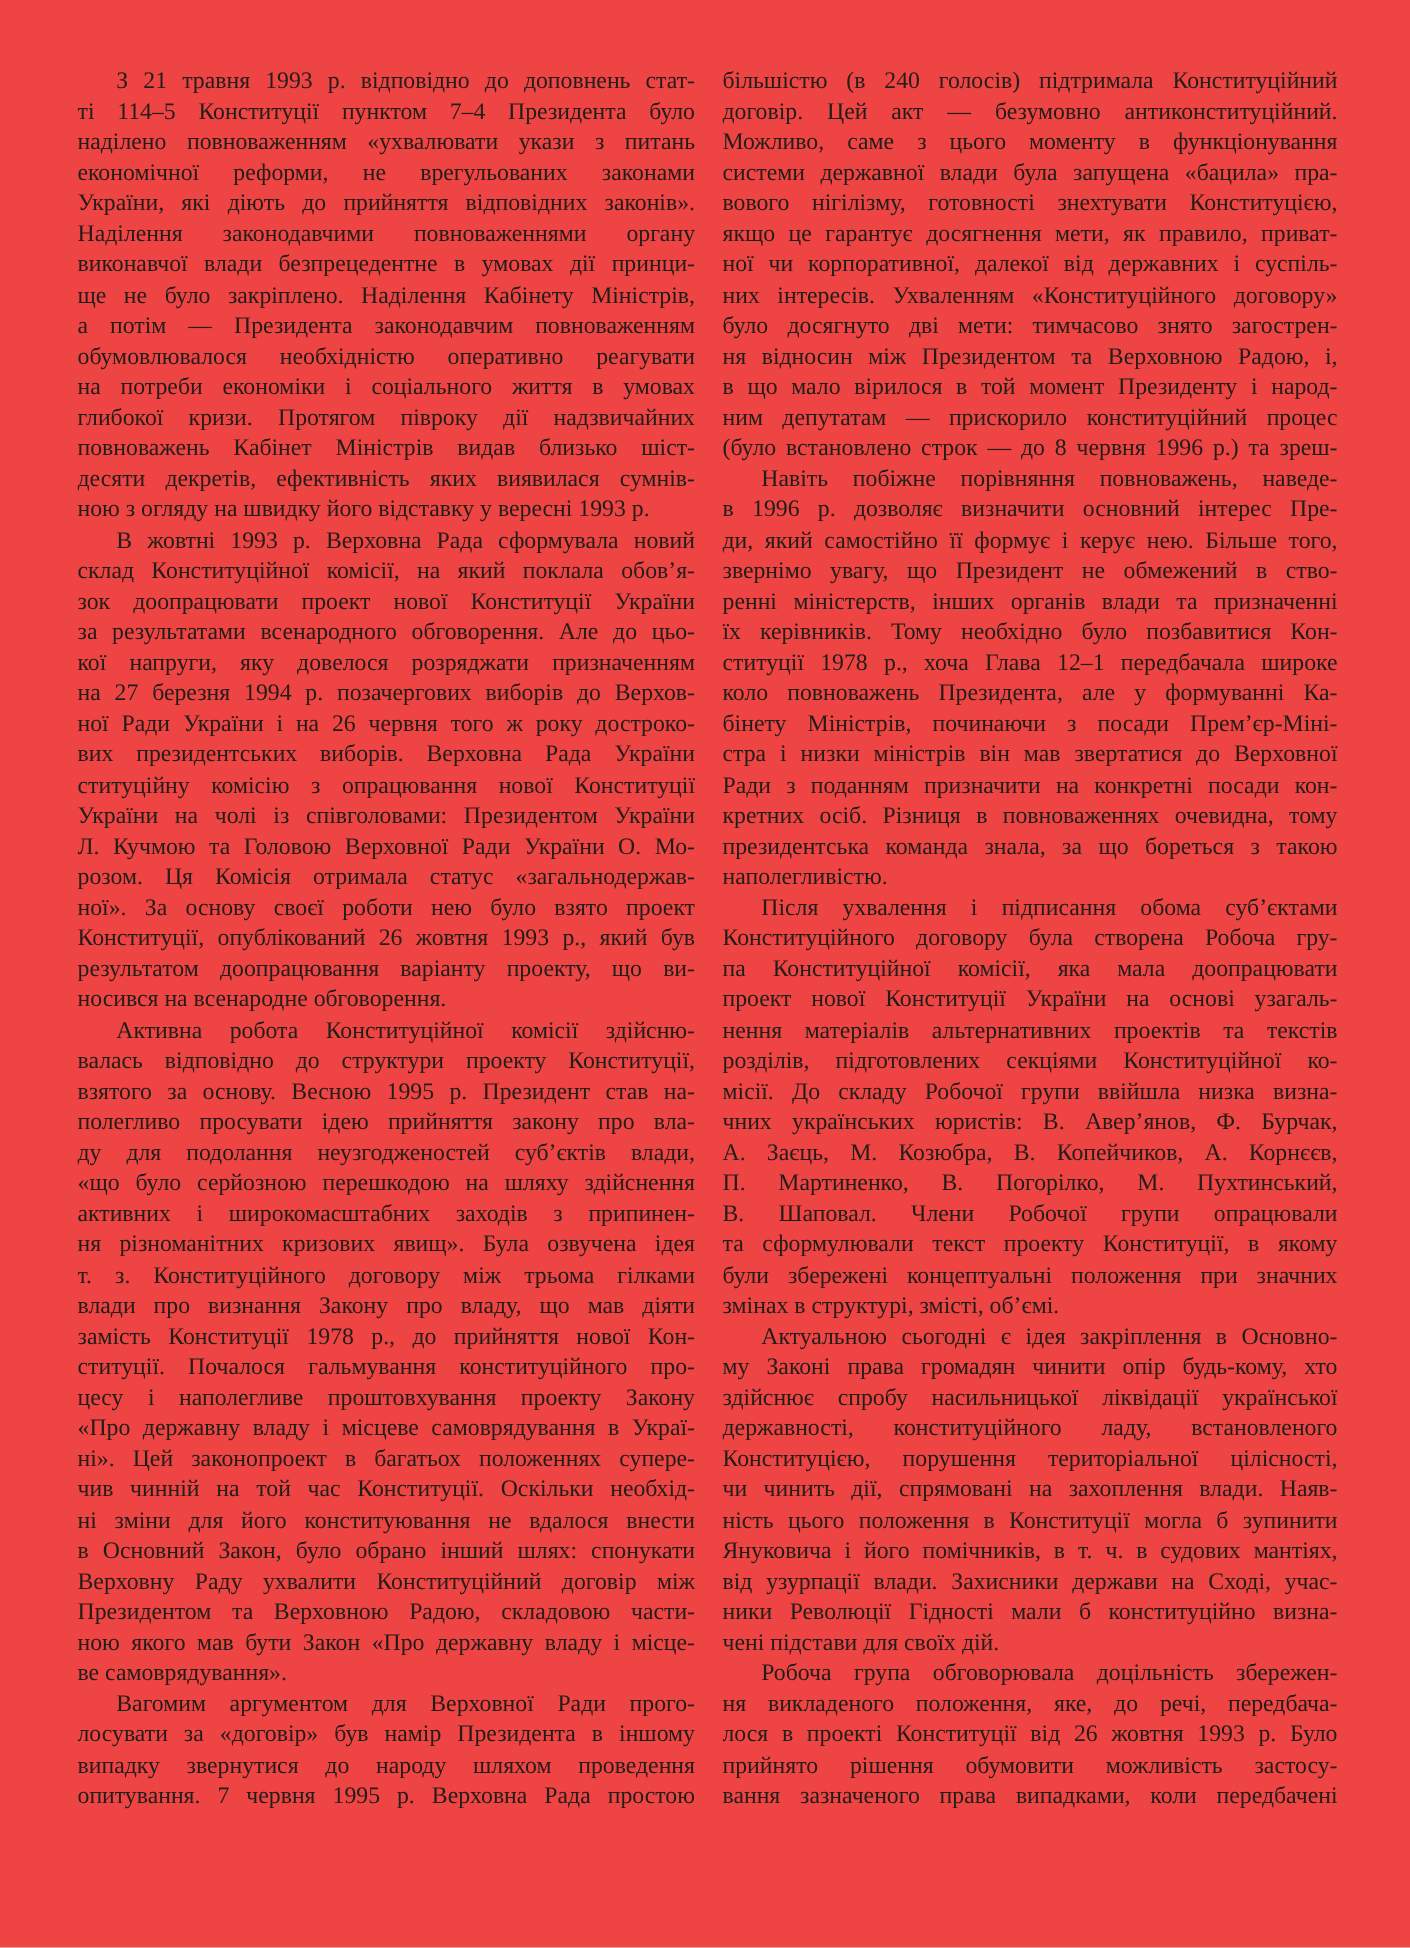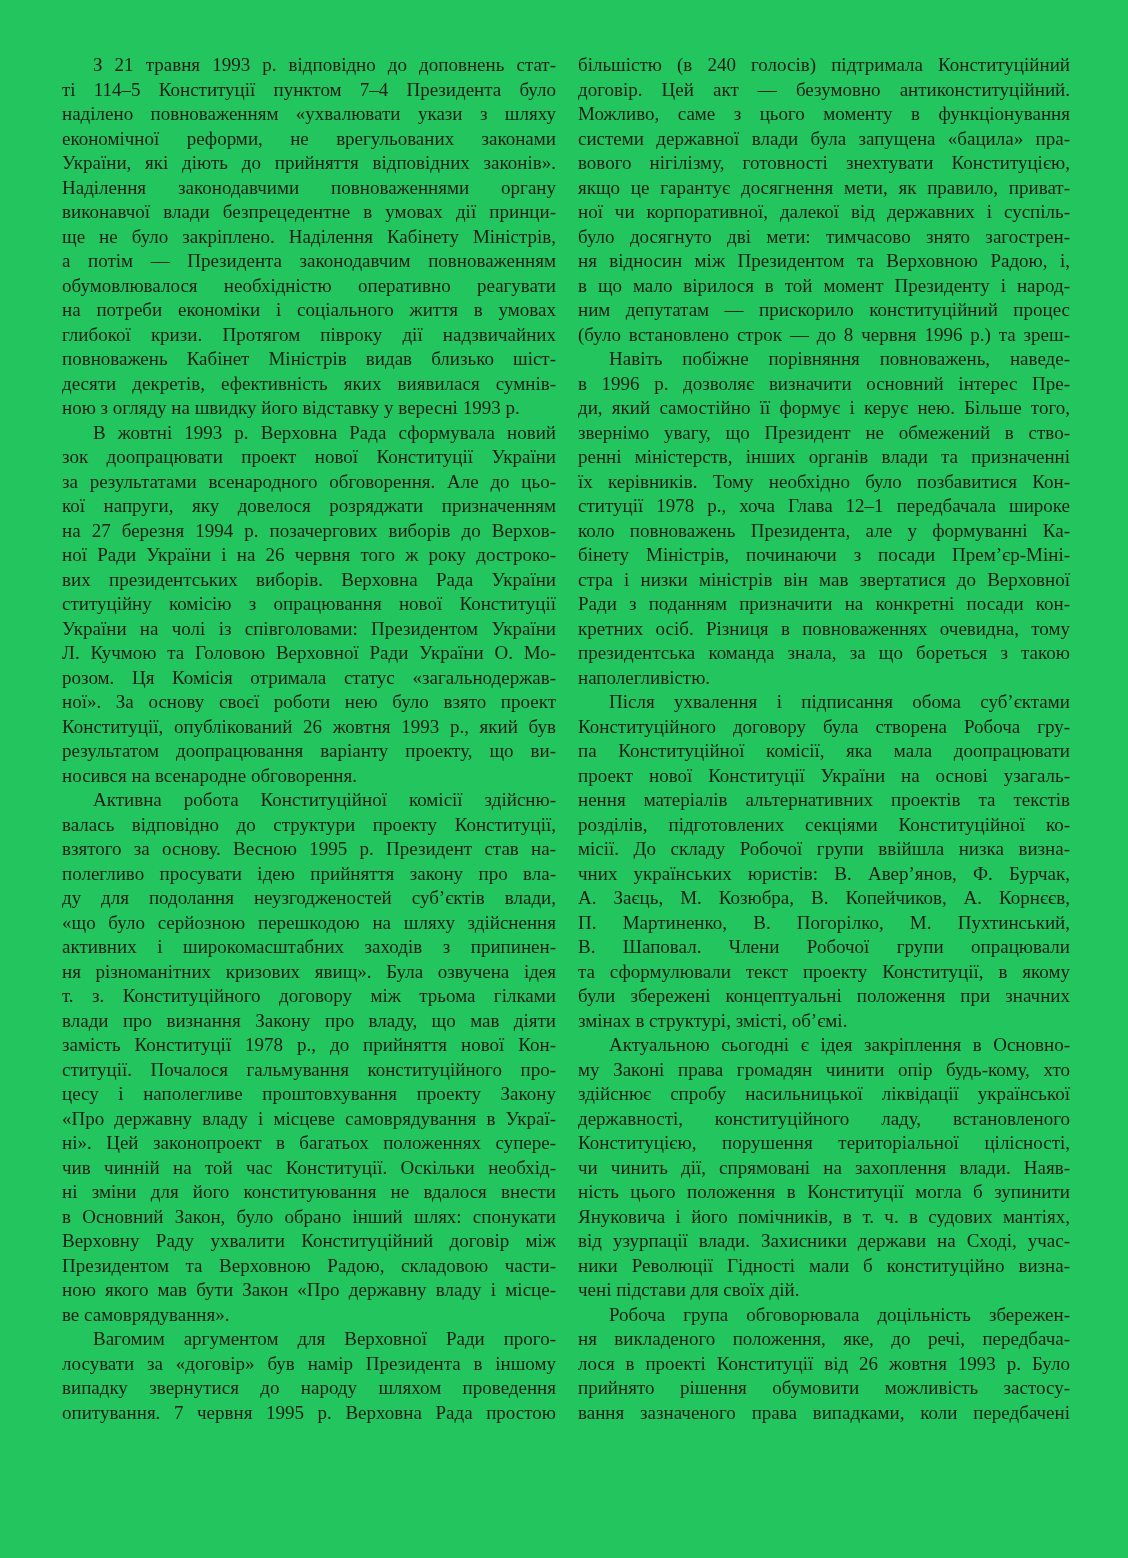--- a/index.html
+++ b/index.html
@@ -33,41 +33,42 @@
     text-align: justify;
     text-align-last: justify;
     white-space: normal;
   }
   .line.last   { text-align-last: left; }
   .line.indent { text-indent: 31px; }
 </style>
 </head>
 <body style="background: rgb(247, 244, 236);">
 
-<div class="page" style="background: #22c55e; color: rgb(33, 30, 25);">
+<div class="page" style="background: #ef4444; color: rgb(33, 30, 25);">
   <div class="col col-left">
       <div class="paragraph">
         <div class="line indent">З 21 травня 1993 р. відповідно до доповнень стат-</div>
         <div class="line">ті 114–5 Конституції пунктом 7–4 Президента було</div>
-        <div class="line">наділено повноваженням «ухвалювати укази з шляху</div>
+        <div class="line">наділено повноваженням «ухвалювати укази з питань</div>
         <div class="line">економічної реформи, не врегульованих законами</div>
         <div class="line">України, які діють до прийняття відповідних законів».</div>
         <div class="line">Наділення законодавчими повноваженнями органу</div>
         <div class="line">виконавчої влади безпрецедентне в умовах дії принци-</div>
         <div class="line">ще не було закріплено. Наділення Кабінету Міністрів,</div>
         <div class="line">а потім — Президента законодавчим повноваженням</div>
         <div class="line">обумовлювалося необхідністю оперативно реагувати</div>
         <div class="line">на потреби економіки і соціального життя в умовах</div>
         <div class="line">глибокої кризи. Протягом півроку дії надзвичайних</div>
         <div class="line">повноважень Кабінет Міністрів видав близько шіст-</div>
         <div class="line">десяти декретів, ефективність яких виявилася сумнів-</div>
         <div class="line last">ною з огляду на швидку його відставку у вересні 1993 р.</div>
       </div>
       <div class="paragraph">
         <div class="line indent">В жовтні 1993 р. Верховна Рада сформувала новий</div>
+        <div class="line">склад Конституційної комісії, на який поклала обов’я-</div>
         <div class="line">зок доопрацювати проект нової Конституції України</div>
         <div class="line">за результатами всенародного обговорення. Але до цьо-</div>
         <div class="line">кої напруги, яку довелося розряджати призначенням</div>
         <div class="line">на 27 березня 1994 р. позачергових виборів до Верхов-</div>
         <div class="line">ної Ради України і на 26 червня того ж року достроко-</div>
         <div class="line">вих президентських виборів. Верховна Рада України</div>
         <div class="line">ституційну комісію з опрацювання нової Конституції</div>
         <div class="line">України на чолі із співголовами: Президентом України</div>
         <div class="line">Л. Кучмою та Головою Верховної Ради України О. Мо-</div>
         <div class="line">розом. Ця Комісія отримала статус «загальнодержав-</div>
@@ -109,20 +110,21 @@
     </div>
   <div class="col col-right">
       <div class="paragraph">
         <div class="line">більшістю (в 240 голосів) підтримала Конституційний</div>
         <div class="line">договір. Цей акт — безумовно антиконституційний.</div>
         <div class="line">Можливо, саме з цього моменту в функціонування</div>
         <div class="line">системи державної влади була запущена «бацила» пра-</div>
         <div class="line">вового нігілізму, готовності знехтувати Конституцією,</div>
         <div class="line">якщо це гарантує досягнення мети, як правило, приват-</div>
         <div class="line">ної чи корпоративної, далекої від державних і суспіль-</div>
+        <div class="line">них інтересів. Ухваленням «Конституційного договору»</div>
         <div class="line">було досягнуто дві мети: тимчасово знято загострен-</div>
         <div class="line">ня відносин між Президентом та Верховною Радою, і,</div>
         <div class="line">в що мало вірилося в той момент Президенту і народ-</div>
         <div class="line">ним депутатам — прискорило конституційний процес</div>
         <div class="line">(було встановлено строк — до 8 червня 1996 р.) та зреш-</div>
       </div>
       <div class="paragraph">
         <div class="line indent">Навіть побіжне порівняння повноважень, наведе-</div>
         <div class="line">в 1996 р. дозволяє визначити основний інтерес Пре-</div>
         <div class="line">ди, який самостійно її формує і керує нею. Більше того,</div>

